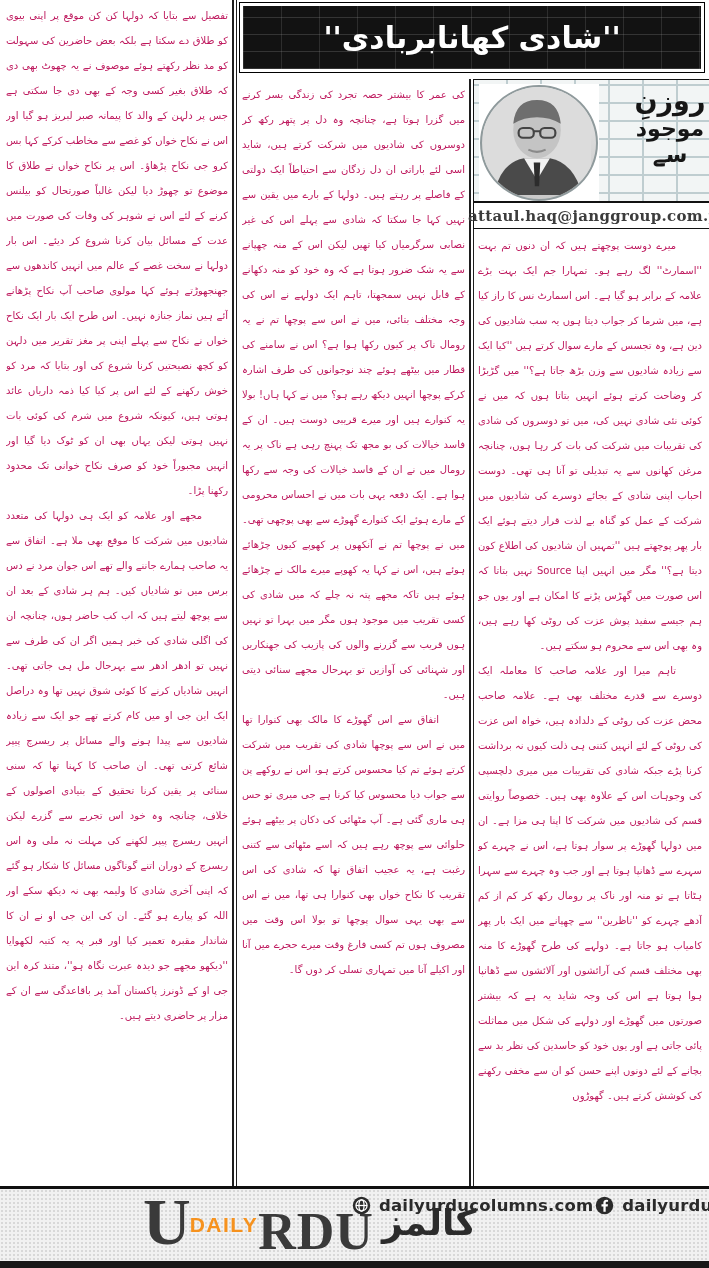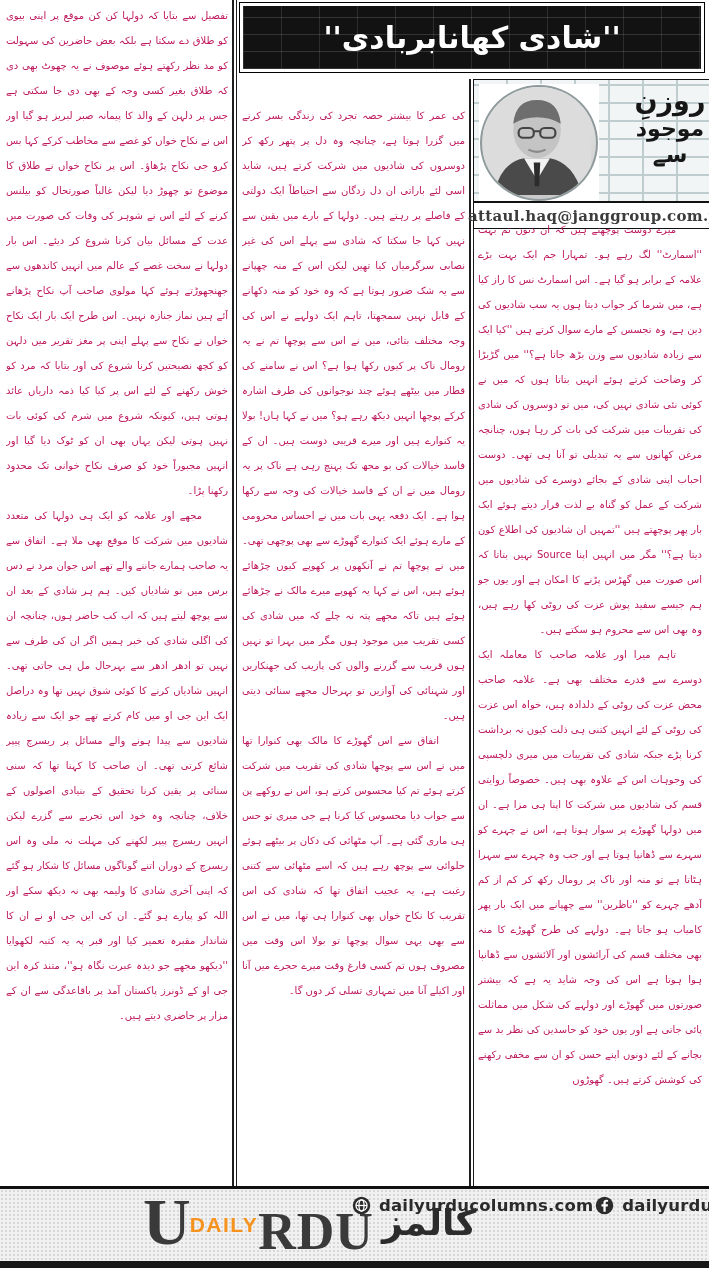--- a/index.html
+++ b/index.html
@@ -53,22 +53,22 @@
     display:flex;align-items:center;justify-content:center;
     font-family:"DejaVu Serif",serif;font-weight:bold;font-size:15px;color:#3c3c3c;letter-spacing:.3px;
   }
   
   .col{
     position:absolute;direction:rtl;text-align:justify;color:#be185d;
     font-size:10px;line-height:25px;overflow:hidden;
   }
   .col p{margin:0;}
   .col p.indent{text-indent:26px;}
-  #col-right{left:478px;top:217px;width:224px;height:951px;}
-  #col-mid{left:242px;top:82px;width:223px;height:1102px;margin-top:21px;}
+  #col-right{left:478px;top:233px;width:224px;height:951px;}
+  #col-mid{left:242px;top:82px;width:223px;height:1102px;}
   #col-left{left:6px;top:3px;width:222px;height:1180px;}
   
   #footer-topline{position:absolute;left:0;top:1186px;width:709px;height:3px;background:#101010;}
   #footer{
     position:absolute;left:0;top:1189px;width:709px;height:72px;
     background-color:#f1f1f1;
     background-image:radial-gradient(#d8d8d8 0.8px, transparent 0.9px);
     background-size:4px 4px;
   }
   #footer-logo{position:absolute;left:143px;top:6px;display:flex;align-items:flex-end;}

